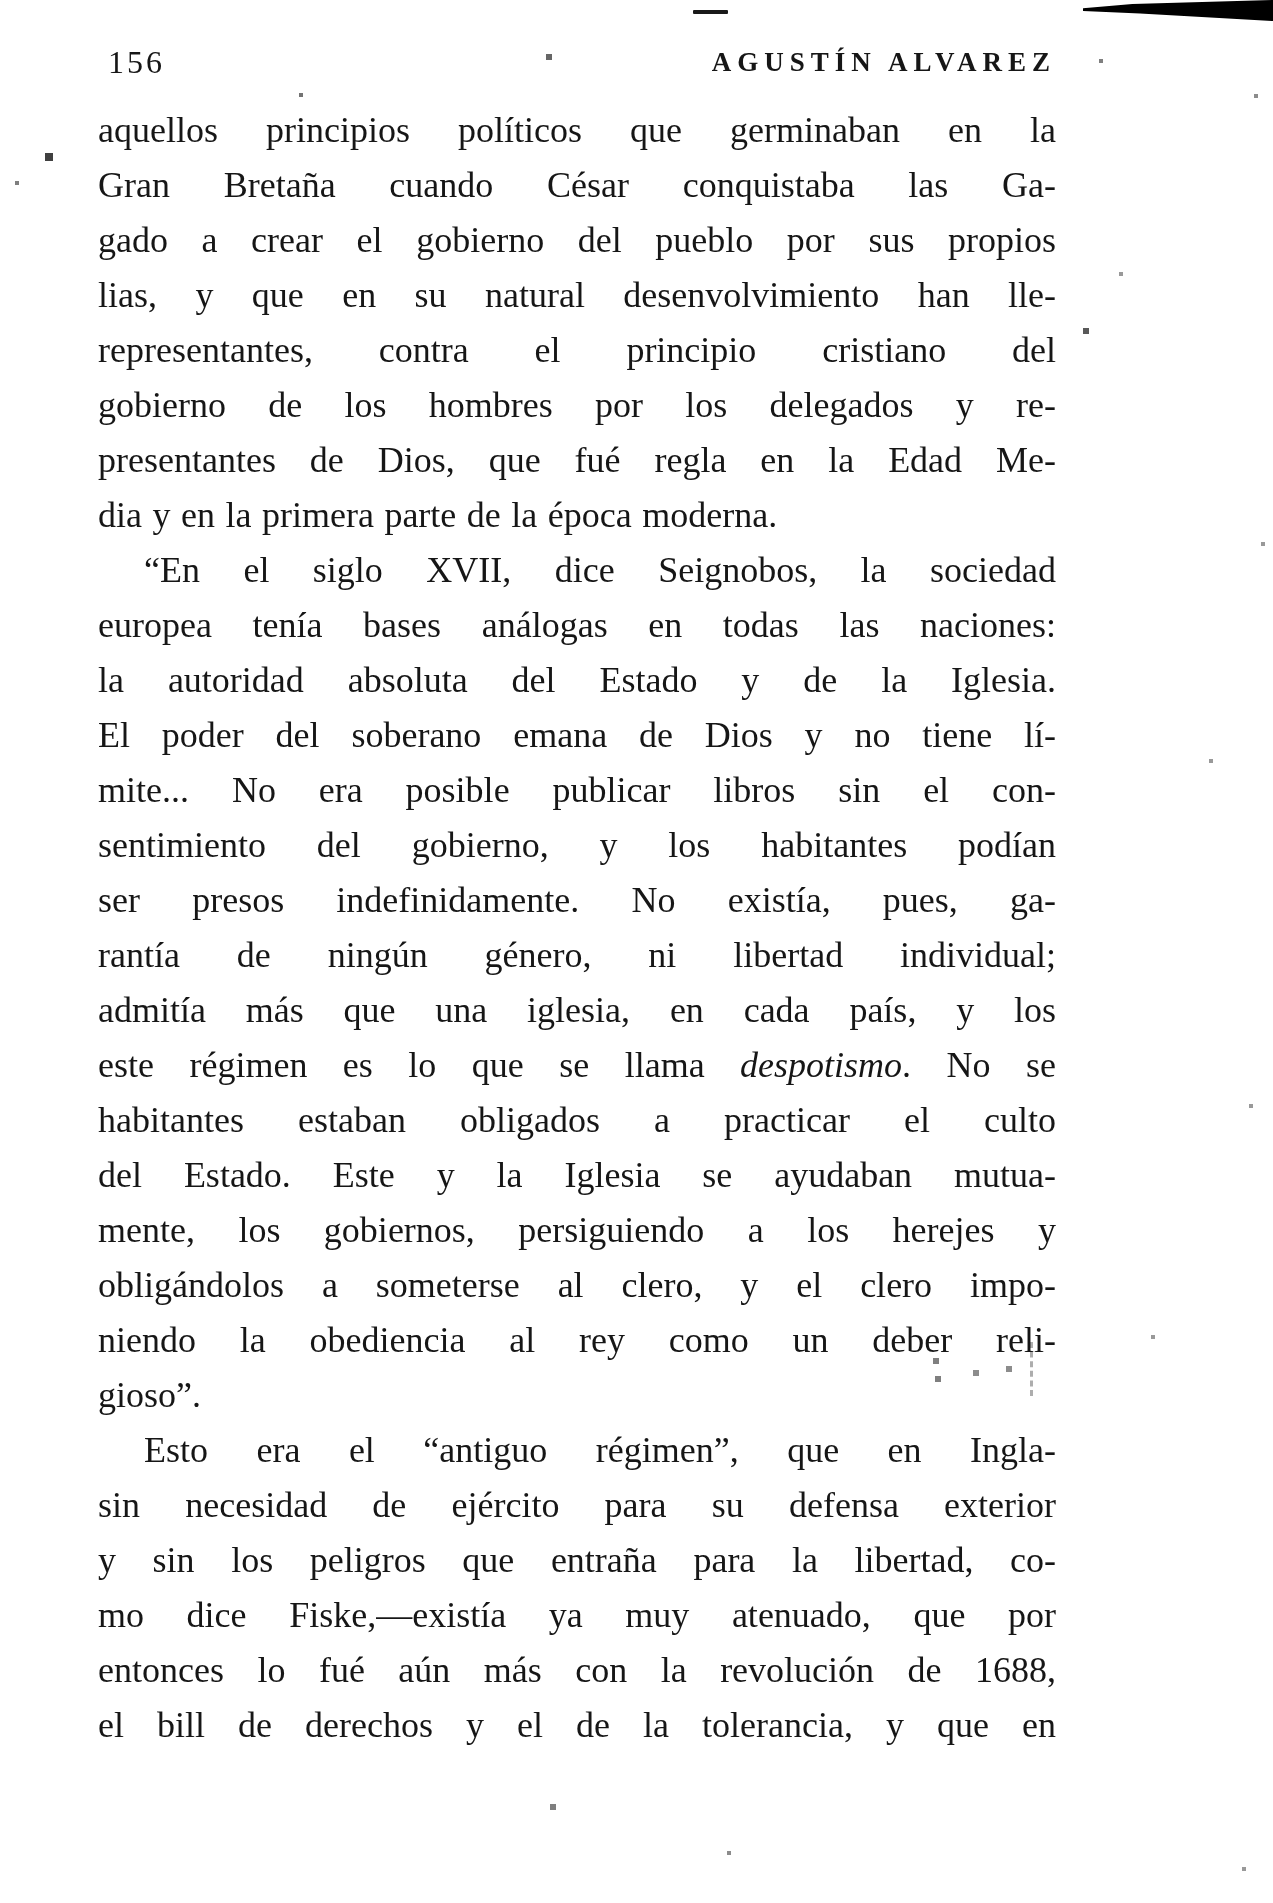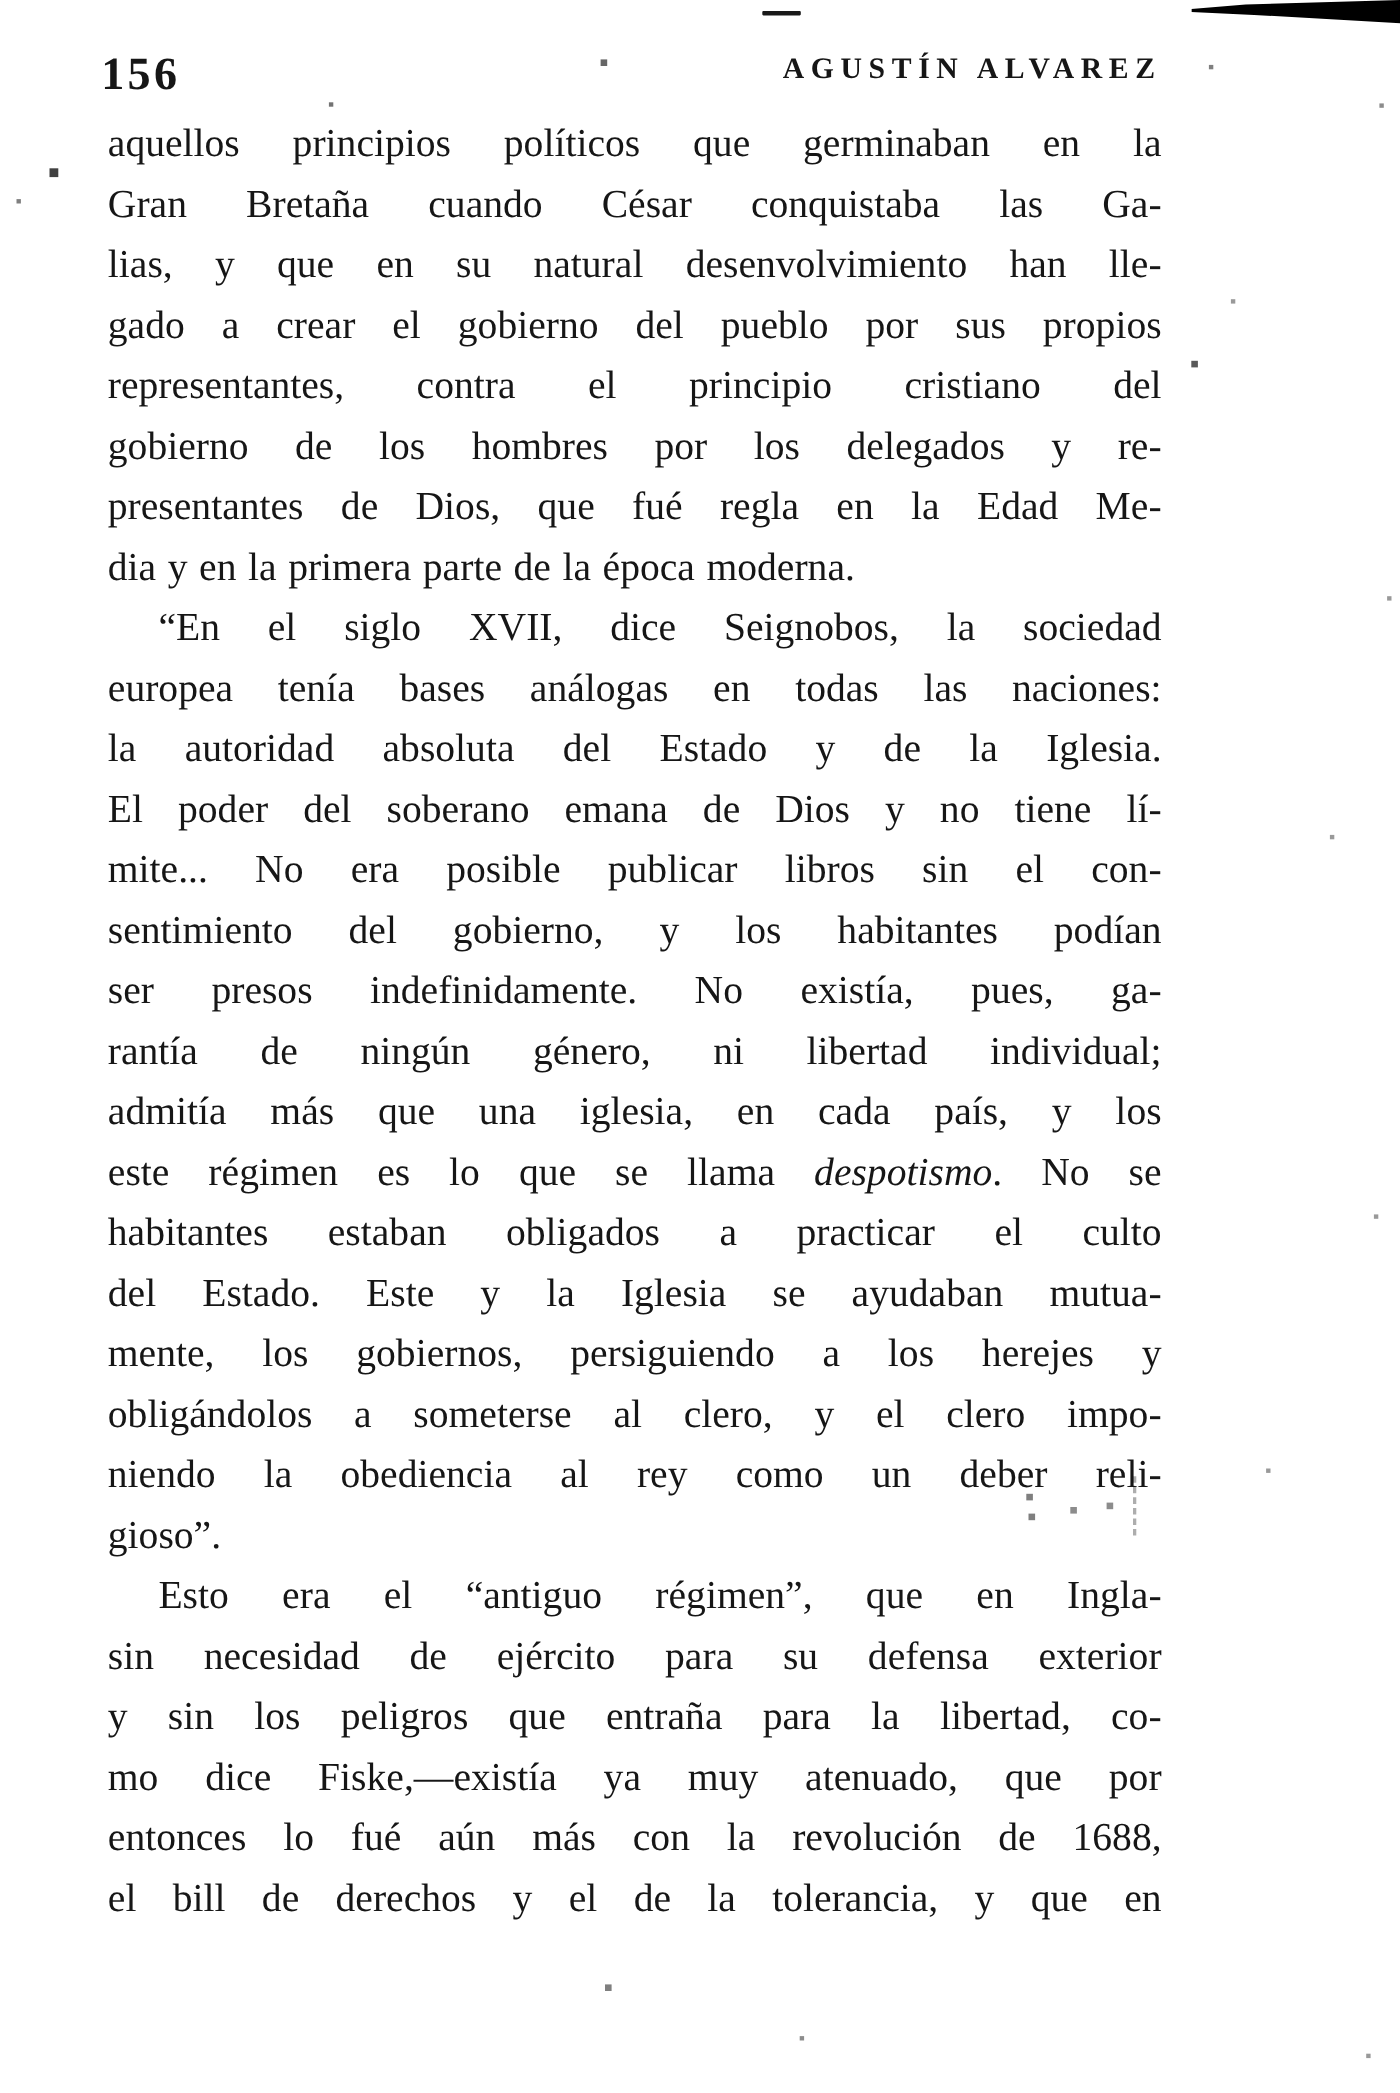--- a/index.html
+++ b/index.html
@@ -5,22 +5,22 @@
   html,body { margin:0; padding:0; background:#ffffff; }
   .page {
     position:relative;
     width:1273px; height:1903px;
     background:#ffffff;
     overflow:hidden;
     font-family:"Liberation Serif","DejaVu Serif",serif;
     color:#161616;
   }
   .pagenum {
-    position:absolute; left:92px; top:44px;
-    font-size:42px; font-weight:bold; letter-spacing:3px;
+    position:absolute; left:108px; top:44px;
+    font-size:32px; font-weight:normal; letter-spacing:3px;
   }
   .runhead {
     position:absolute; left:98px; top:47px; width:958px;
     text-align:right;
     font-size:27px; font-weight:600; letter-spacing:6px;
   }
   .textblock {
     position:absolute; left:98px; top:103px; width:958px;
     font-size:36px; line-height:55px;
   }
@@ -83,22 +83,22 @@
   <div class="noise"></div>
 
   <header>
     <span class="pagenum">156</span>
     <span class="runhead">AGUSTÍN ALVAREZ</span>
   </header>
 
   <main class="textblock">
       <div class="line"><span>aquellos principios políticos que germinaban en la</span></div>
       <div class="line"><span>Gran Bretaña cuando César conquistaba las Ga-</span></div>
+      <div class="line"><span>gado a crear el gobierno del pueblo por sus propios</span></div>
       <div class="line"><span>lias, y que en su natural desenvolvimiento han lle-</span></div>
-      <div class="line"><span>gado a crear el gobierno del pueblo por sus propios</span></div>
       <div class="line"><span>representantes, contra el principio cristiano del</span></div>
       <div class="line"><span>gobierno de los hombres por los delegados y re-</span></div>
       <div class="line"><span>presentantes de Dios, que fué regla en la Edad Me-</span></div>
       <div class="line end"><span>dia y en la primera parte de la época moderna.</span></div>
       <div class="line indent"><span>“En el siglo XVII, dice Seignobos, la sociedad</span></div>
       <div class="line"><span>europea tenía bases análogas en todas las naciones:</span></div>
       <div class="line"><span>la autoridad absoluta del Estado y de la Iglesia.</span></div>
       <div class="line"><span>El poder del soberano emana de Dios y no tiene lí-</span></div>
       <div class="line"><span>mite... No era posible publicar libros sin el con-</span></div>
       <div class="line"><span>sentimiento del gobierno, y los habitantes podían</span></div>

